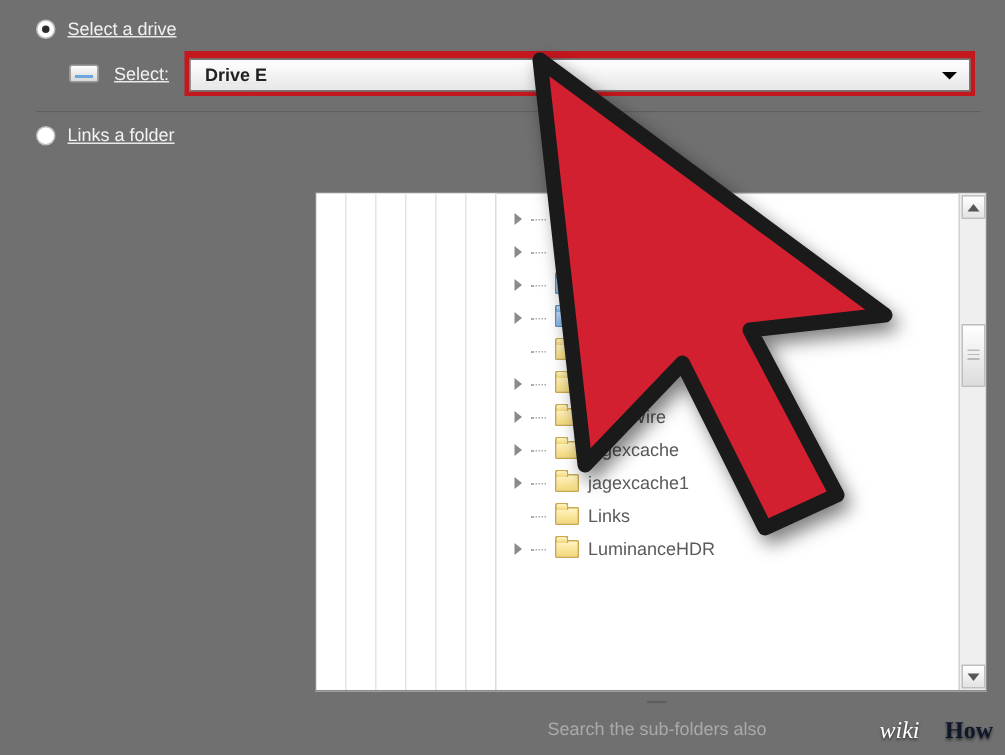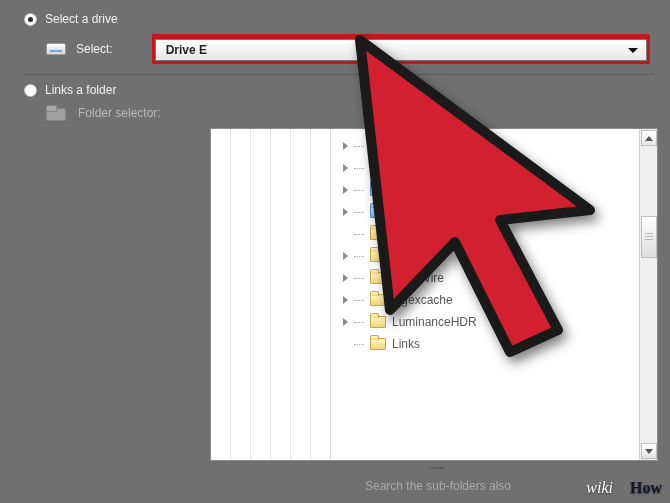--- a/index.html
+++ b/index.html
@@ -4,40 +4,40 @@
 <style>
   * { box-sizing: border-box; margin: 0; padding: 0; }
   html, body { width: 670px; height: 503px; overflow: hidden; }
   body {
     background: #707070;
     font-family: "Segoe UI", Tahoma, sans-serif;
     font-size: 12px;
     color: #e8e8e8;
     position: relative;
   }
-  .panel { padding: 8px 16px 0 24px; }
+  .panel { padding: 8px 16px 0 24px; text-decoration: underline; }
   .radio-row { display: flex; align-items: center; gap: 8px; margin: 4px 0 8px; }
   .radio {
     width: 13px; height: 13px; border-radius: 50%;
     border: 1px solid #bfbfbf; background: #fff;
     display: inline-flex; align-items: center; justify-content: center;
     flex: 0 0 auto;
   }
   .radio.on::after { content: ""; width: 5px; height: 5px; border-radius: 50%; background: #2b2b2b; }
   .radio-label { color: #f2f2f2; }
   .drive-row { display: flex; align-items: center; gap: 10px; margin: 6px 0 10px 22px; }
   .drive-icon {
     width: 20px; height: 16px; position: relative; flex: 0 0 auto;
   }
   .drive-icon .body { position: absolute; left: 0; top: 2px; width: 20px; height: 12px; background: linear-gradient(#fdfdfd,#d8d8d8); border: 1px solid #9a9a9a; border-radius: 2px; }
   .drive-icon .slot { position: absolute; left: 4px; top: 9px; width: 12px; height: 2px; background: #6fa8dc; }
   .drive-label { color: #f2f2f2; }
   .dropdown-wrap {
     flex: 1; margin-right: 4px;
-    border: 3px solid #c4181f; border-top-width: 5px; margin-left: 29px;
+    border: 3px solid #c4181f; border-top-width: 5px;
   }
   .dropdown {
     display: flex; align-items: center; justify-content: space-between;
     height: 22px; background: linear-gradient(#ffffff,#e7e7e7);
     border: 1px solid #7a7a7a; padding: 0 8px 0 10px; cursor: pointer;
   }
   .dropdown-text { color: #222; font-weight: 600; }
   .chev-down {
     width: 0; height: 0; border-left: 5px solid transparent;
     border-right: 5px solid transparent; border-top: 5px solid #000;
@@ -140,24 +140,20 @@
         <span class="dropdown-text">Drive E</span>
         <span class="chev-down"></span>
       </div>
     </div>
   </div>
   <div class="hr"></div>
   <div class="radio-row">
     <span class="radio"></span>
     <span class="radio-label">Links a folder</span>
   </div>
-  <div class="folder-row">
-    <span class="foldersel-icon"></span>
-    <span class="foldersel-label">Folder selector:</span>
-  </div>
 </div>
 
 <div class="tree-area">
   <div class="ruler">
     <span></span>
       <span></span>
       <span></span>
       <span></span>
       <span></span>
       <span></span>
@@ -208,27 +204,33 @@
       <div class="tree-row">
         <span class="expand"></span>
         <span class="dash"></span>
         <span class="folder-ico"></span>
         <span class="tree-label">jagexcache</span>
       </div>
       <div class="tree-row">
         <span class="expand"></span>
         <span class="dash"></span>
         <span class="folder-ico"></span>
+        <span class="tree-label">jagexcache1</span>
+      </div>
+      <div class="tree-row">
+        <span class="noexpand"></span>
+        <span class="dash"></span>
+        <span class="folder-ico"></span>
+        <span class="tree-label">Links</span>
+      </div>
+      <div class="tree-row">
+        <span class="expand"></span>
+        <span class="dash"></span>
+        <span class="folder-ico"></span>
         <span class="tree-label">LuminanceHDR</span>
-      </div>
-      <div class="tree-row">
-        <span class="noexpand"></span>
-        <span class="dash"></span>
-        <span class="folder-ico"></span>
-        <span class="tree-label">Links</span>
       </div>
     </div>
   <div class="vscroll">
     <div class="sbtn">
         <span class="up-tri"></span>
       </div>
     <div class="track">
       <div class="track-space-top"></div>
       <div class="thumb"></div>
     </div>

